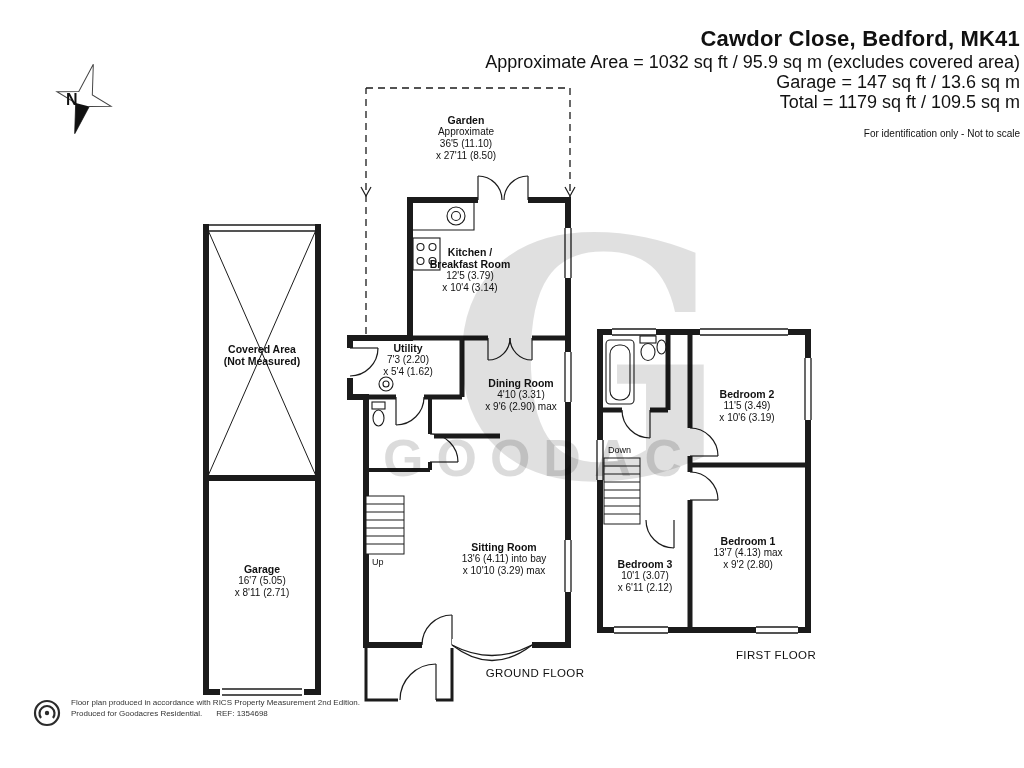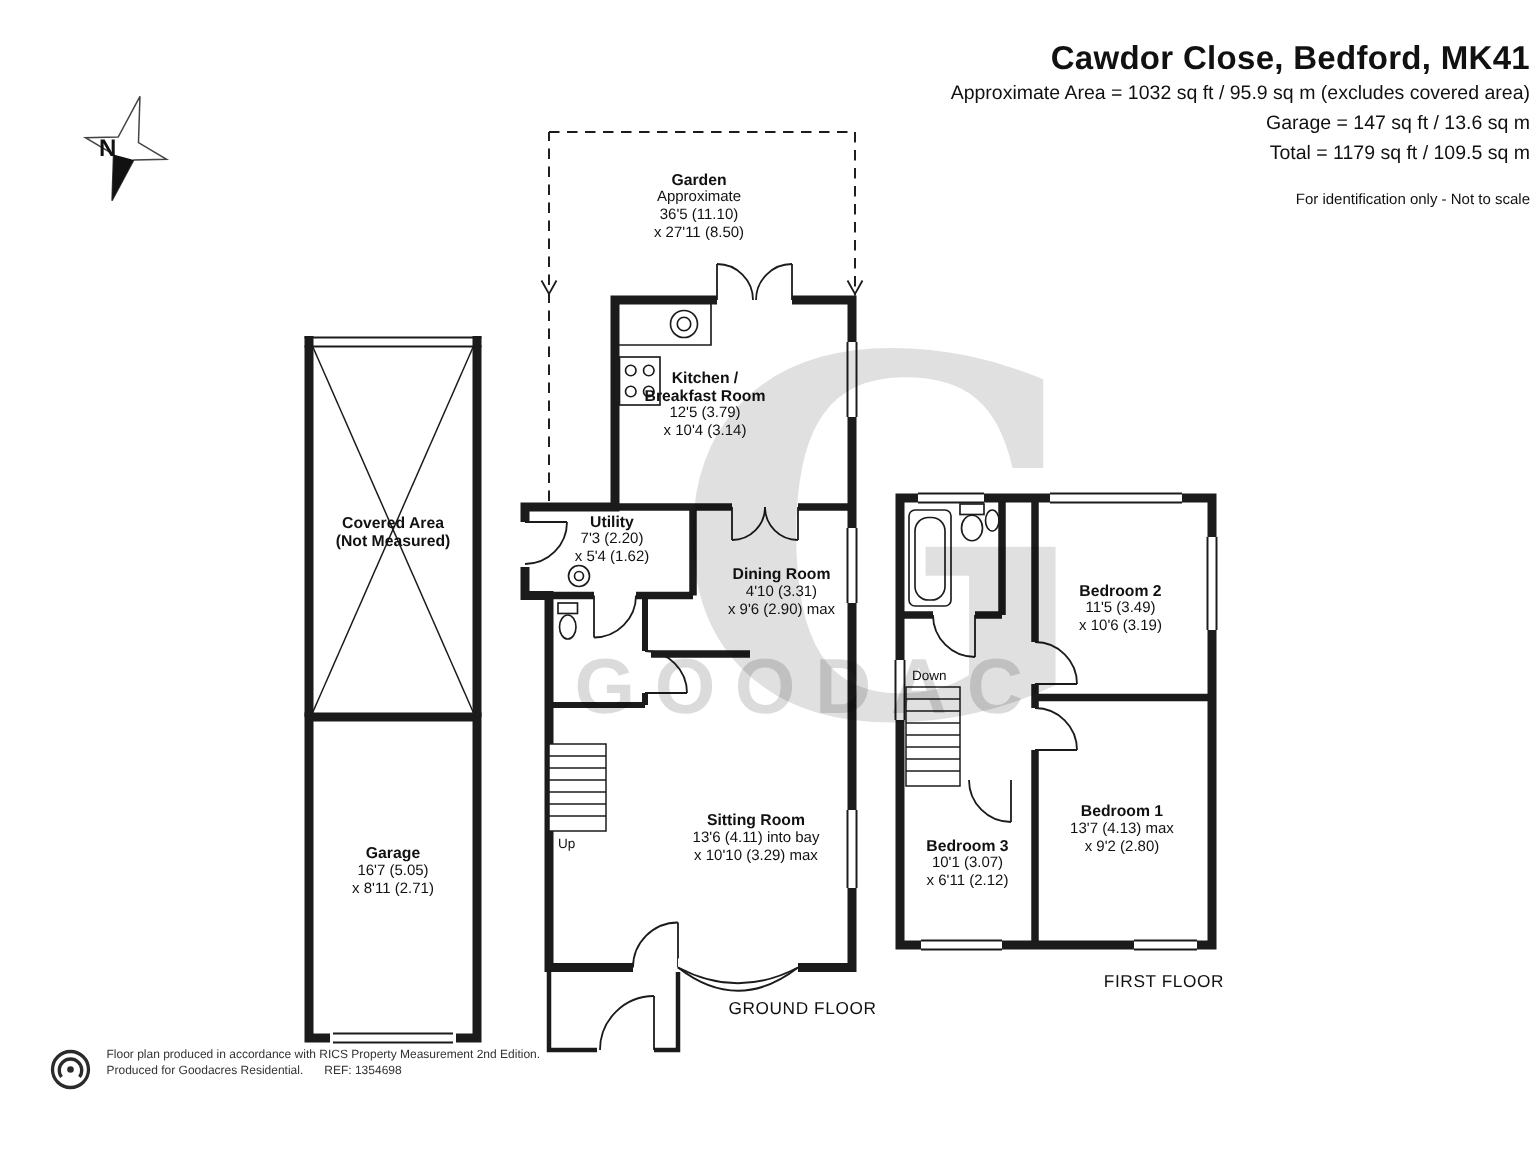--- a/index.html
+++ b/index.html
@@ -9,21 +9,21 @@
   #plan-svg { position:absolute; left:0; top:0; z-index:1; }
 
   .wm-letter { position:absolute; left:448px; top:196px; z-index:2; font-family:"DejaVu Serif", serif;
                font-weight:bold; font-size:330px; line-height:1; color:rgba(0,0,0,0.12); pointer-events:none; }
   .wm-text   { position:absolute; left:383px; top:428px; z-index:2; font-family:Liberation Sans, sans-serif;
                font-weight:bold; font-size:52px; letter-spacing:13px; color:rgba(0,0,0,0.14);
                white-space:nowrap; pointer-events:none; }
 
   .hdr { position:absolute; top:26px; right:4px; text-align:right; z-index:3; }
   .hdr .title { font-size:22px; font-weight:bold; letter-spacing:.2px;text-align:right; }
-  .hdr .meta  { font-size:13px; line-height:20px; }
+  .hdr .meta  { font-size:18px; line-height:20px; }
   .hdr .meta:first-of-type { margin-top:7px; }
   .hdr .disc  { font-size:10px; margin-top:16px; }
 
   .compass-n { position:absolute; left:66px; top:91px; z-index:3; font-weight:bold; font-size:16px; }
 
   .room-label { position:absolute; z-index:3; text-align:center; transform:translateX(-50%);
                 font-size:10px; line-height:12px; white-space:nowrap; }
   .room-label .rn { font-weight:bold; font-size:10.5px; }
 
   .floor-label { position:absolute; z-index:3; transform:translateX(-50%); font-weight:normal;

